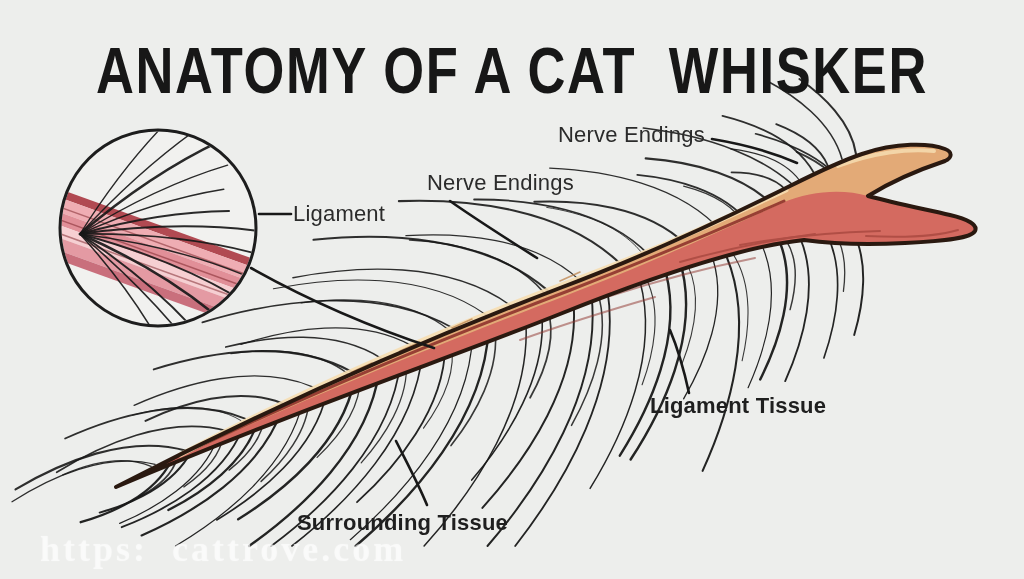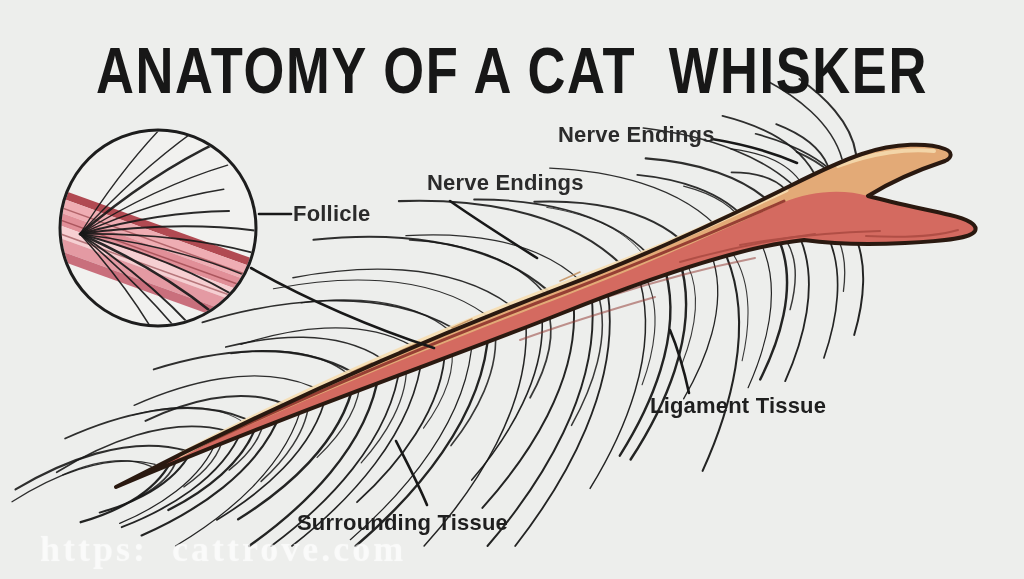--- a/index.html
+++ b/index.html
@@ -10,21 +10,21 @@
   }
   svg.art{position:absolute;left:0;top:0;}
   .title{
     position:absolute;left:50%;top:38px;
     transform:translateX(-50%) scaleX(0.82);
     transform-origin:center top;
     font-size:64px;font-weight:800;letter-spacing:2px;
     color:var(--title-text,#171717);white-space:pre;line-height:1.05;
   }
   .lbl{
-    position:absolute;font-size:22px;font-weight:700;letter-spacing:.2px;
+    position:absolute;font-size:22px;font-weight:400;letter-spacing:.2px;
     color:var(--label-text,#2b2b2b);white-space:pre;
   }
   .lbl.bold{font-weight:700;color:#1f1f1f;}
   .watermark{
     position:absolute;left:40px;top:528px;
     font-family:"Liberation Serif",serif;font-weight:700;
     font-size:36px;letter-spacing:3px;white-space:pre;
     color:var(--watermark-text,rgba(255,255,255,0.6));
     text-shadow:0 0 2px rgba(255,255,255,0.35);
   }
@@ -207,17 +207,17 @@
       <path d="M712,139 C 748,145 772,152 797,163"></path>
       <path d="M450,201 C 477,220 507,239 537,258"></path>
       <path d="M689,393 C 684,370 678,349 670,330"></path>
       <path d="M427,505 C 418,483 406,461 396,441"></path>
     </g>
   </svg>
 
   <div class="title">ANATOMY OF A CAT  WHISKER</div>
   <div class="lbl" style="left:558px;top:122px">Nerve Endings</div>
   <div class="lbl" style="left:427px;top:170px">Nerve Endings</div>
-  <div class="lbl" style="left:293px;top:201px">Follicle</div>
+  <div class="lbl" style="left:293px;top:201px">Ligament</div>
   <div class="lbl bold" style="left:650px;top:393px">Ligament Tissue</div>
   <div class="lbl bold" style="left:297px;top:510px">Surrounding Tissue</div>
   <div class="watermark">https:  cattrove.com</div>
 </div>
 
 </body></html>

